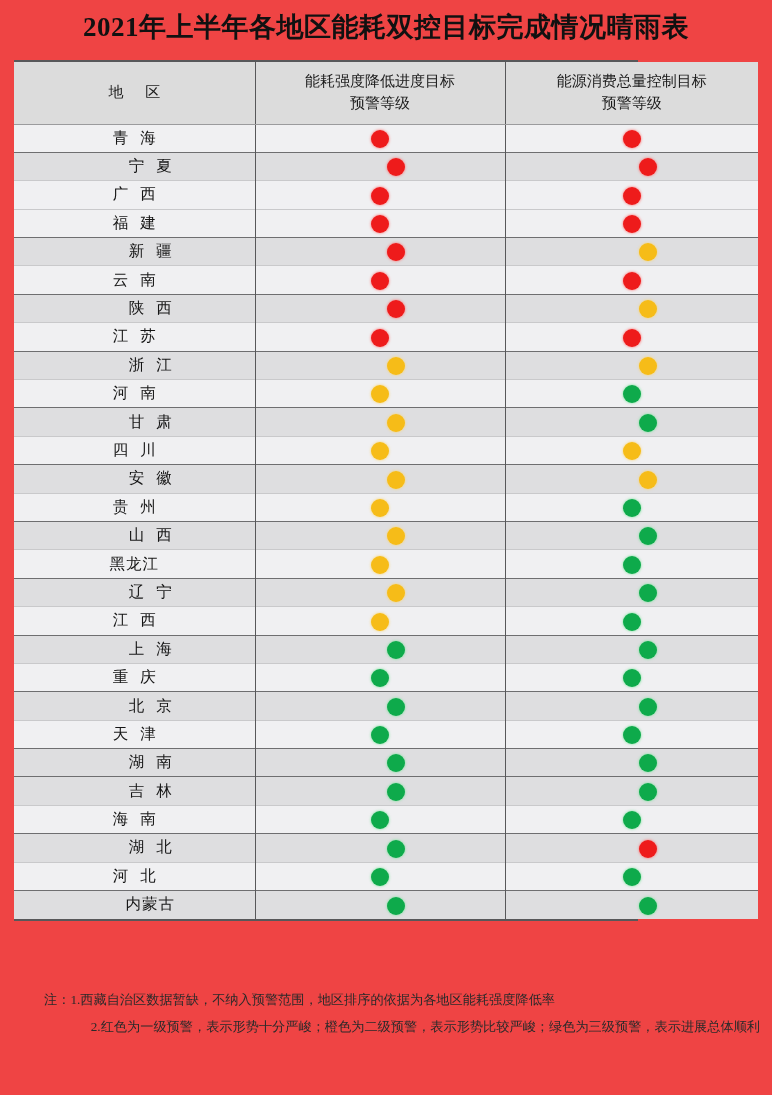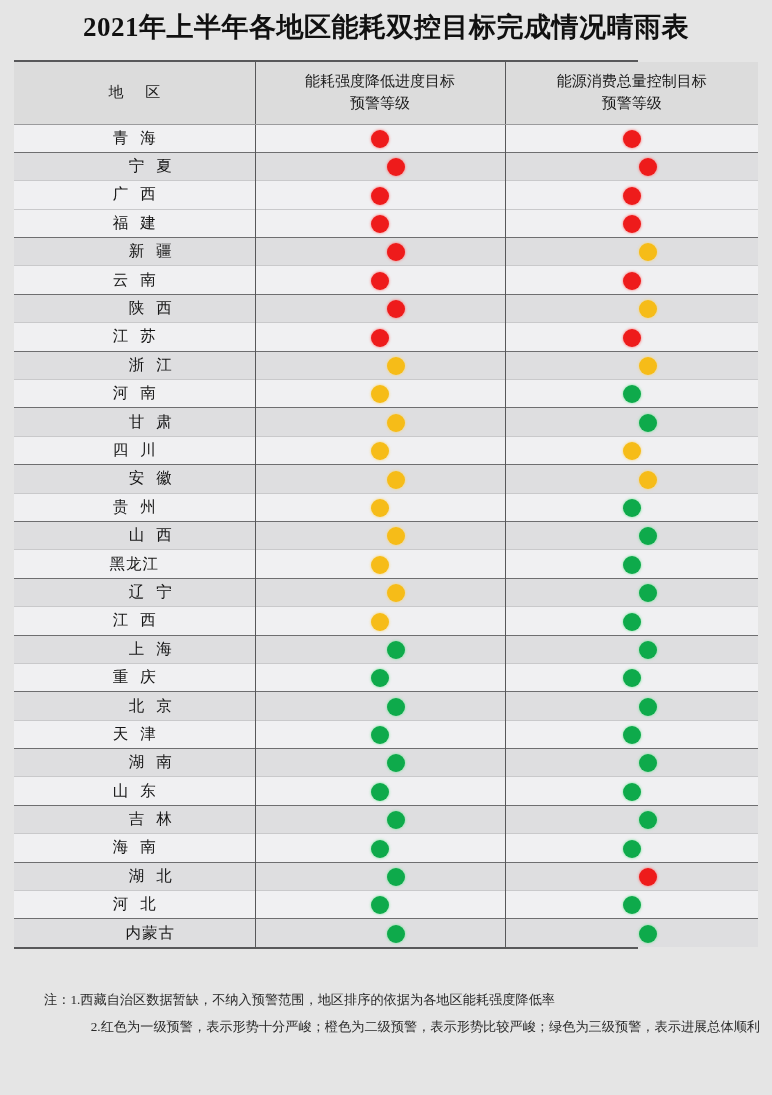--- a/index.html
+++ b/index.html
@@ -9,21 +9,21 @@
     height: 1095px;
     background: #ffffff;
     font-family: "Liberation Serif", "DejaVu Serif", serif;
     overflow: hidden;
   }
 
   #page {
     position: relative;
     width: 772px;
     height: 1095px;
-    background: #e5e5e5;
+    background: #ef4444;
   }
 
   
   .title {
     position: absolute;
     left: 0;
     top: 9px;
     width: 772px;
     text-align: center;
     font-family: "Liberation Serif", "DejaVu Serif", serif;
@@ -259,25 +259,20 @@
           <tr class="odd hair">
             <td class="region"><span class="nm2">天津</span></td>
             <td class="light sep-l"><span class="dot green"></span></td>
             <td class="light sep-l"><span class="dot green"></span></td>
           </tr>
           <tr class="even dark">
             <td class="region"><span class="nm2">湖南</span></td>
             <td class="light sep-l"><span class="dot green"></span></td>
             <td class="light sep-l"><span class="dot green"></span></td>
           </tr>
-          <tr class="odd hair">
-            <td class="region"><span class="nm2">山东</span></td>
-            <td class="light sep-l"><span class="dot green"></span></td>
-            <td class="light sep-l"><span class="dot green"></span></td>
-          </tr>
           <tr class="even dark">
             <td class="region"><span class="nm2">吉林</span></td>
             <td class="light sep-l"><span class="dot green"></span></td>
             <td class="light sep-l"><span class="dot green"></span></td>
           </tr>
           <tr class="odd hair">
             <td class="region"><span class="nm2">海南</span></td>
             <td class="light sep-l"><span class="dot green"></span></td>
             <td class="light sep-l"><span class="dot green"></span></td>
           </tr>

